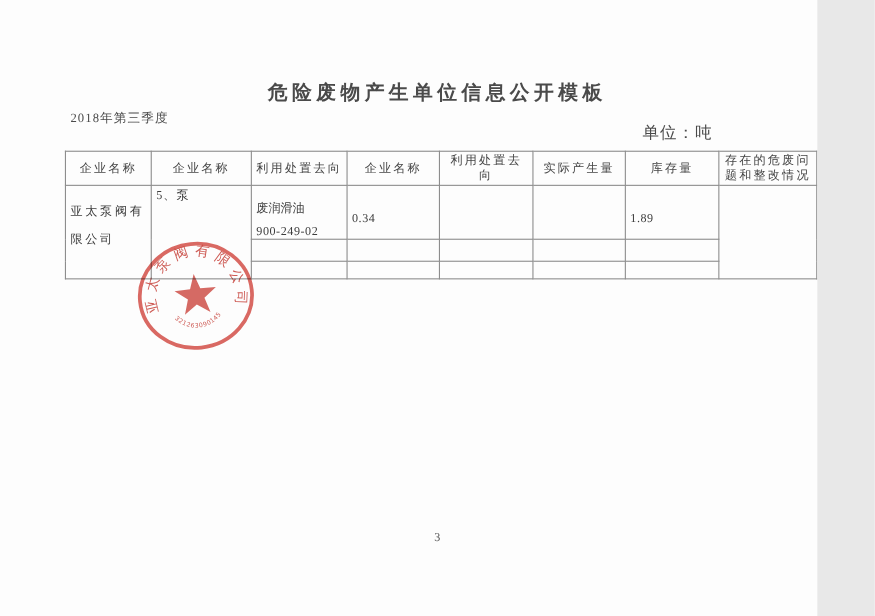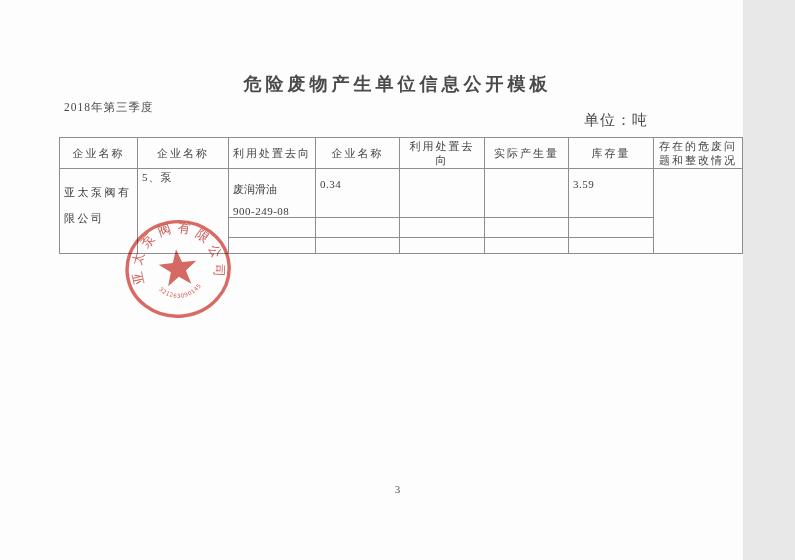--- a/index.html
+++ b/index.html
@@ -42,21 +42,21 @@
     letter-spacing:2px;line-height:14px;
     height:30px;color:#454545;
   }
   tr.sub1{height:45px;}
   tr.sub2{height:20px;}
   tr.sub3{height:16px;}
   td.company-cell{padding-top:10px;line-height:26px;letter-spacing:2.5px;}
   td.product-cell{padding-top:1px;letter-spacing:1px;}
   td.waste-cell{padding-top:13px;}
   td.waste-cell .waste-code{display:block;margin-top:8px;letter-spacing:0.5px;}
-  td.num-cell{padding-top:9px;letter-spacing:0.5px;}
+  td.num-cell{padding-top:24px;letter-spacing:0.5px;}
   .page-number{
     position:absolute;left:0;top:483px;width:795px;
     text-align:center;font-size:11px;color:#555;
   }
   .stamp{
     position:absolute;left:121px;top:216px;
     width:114px;height:104px;
     mix-blend-mode:multiply;
     transform:rotate(-6deg);
   }
@@ -93,26 +93,26 @@
       <th>利用处置去向</th>
       <th>实际产生量</th>
       <th>库存量</th>
       <th>存在的危废问题和整改情况</th>
     </tr>
     <tr class="sub1">
       <td class="company-cell" rowspan="3">亚太泵阀有限公司</td>
       <td class="product-cell" rowspan="3">5、泵</td>
       <td class="waste-cell">
         <span>废润滑油</span>
-        <span class="waste-code">900-249-08</span>
+        <span class="waste-code">900-249-02</span>
       </td>
       <td class="num-cell">0.34</td>
       <td></td>
       <td></td>
-      <td class="num-cell">3.59</td>
+      <td class="num-cell">1.89</td>
       <td rowspan="3"></td>
     </tr>
     <tr class="sub2">
       <td></td>
       <td></td>
       <td></td>
       <td></td>
       <td></td>
     </tr>
     <tr class="sub3">

